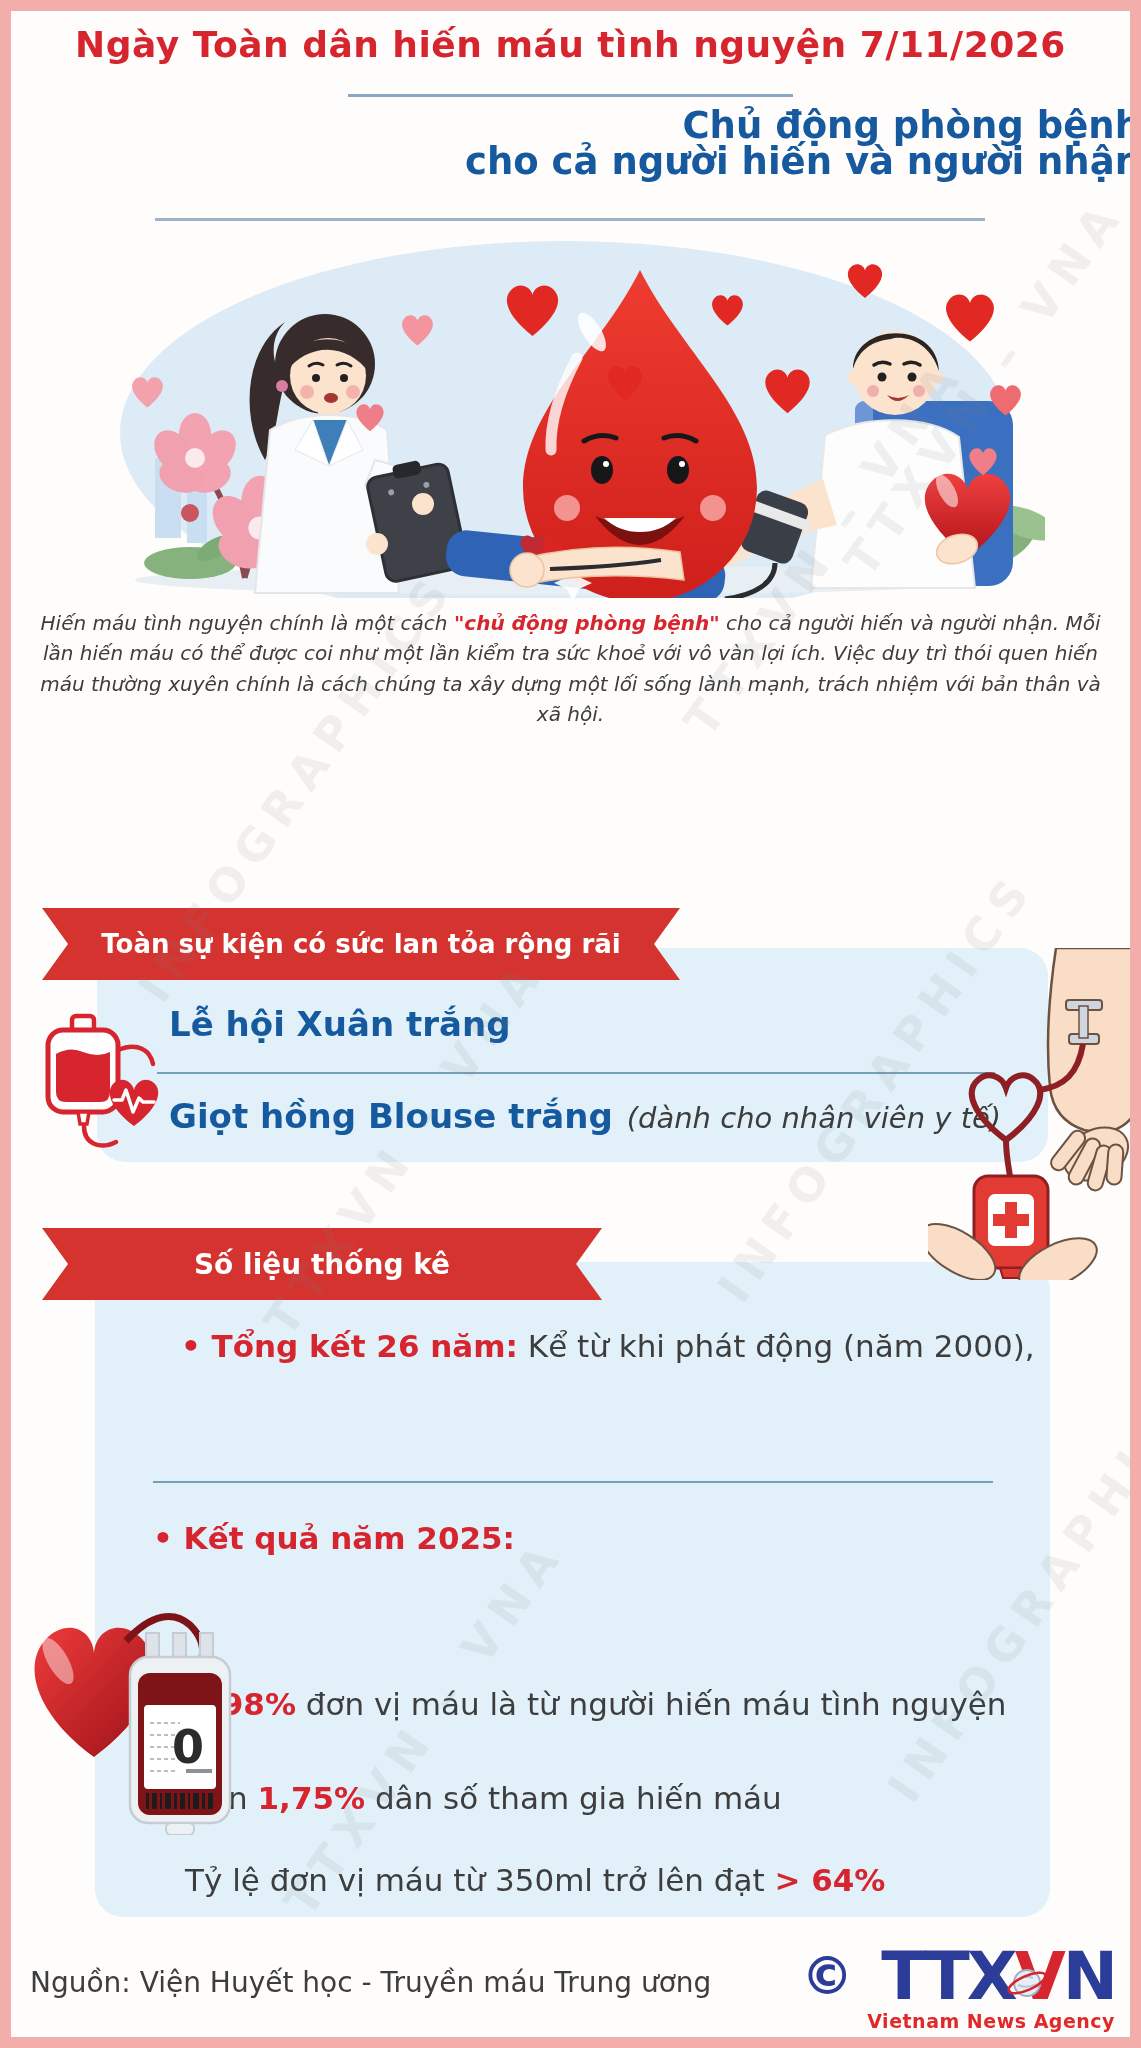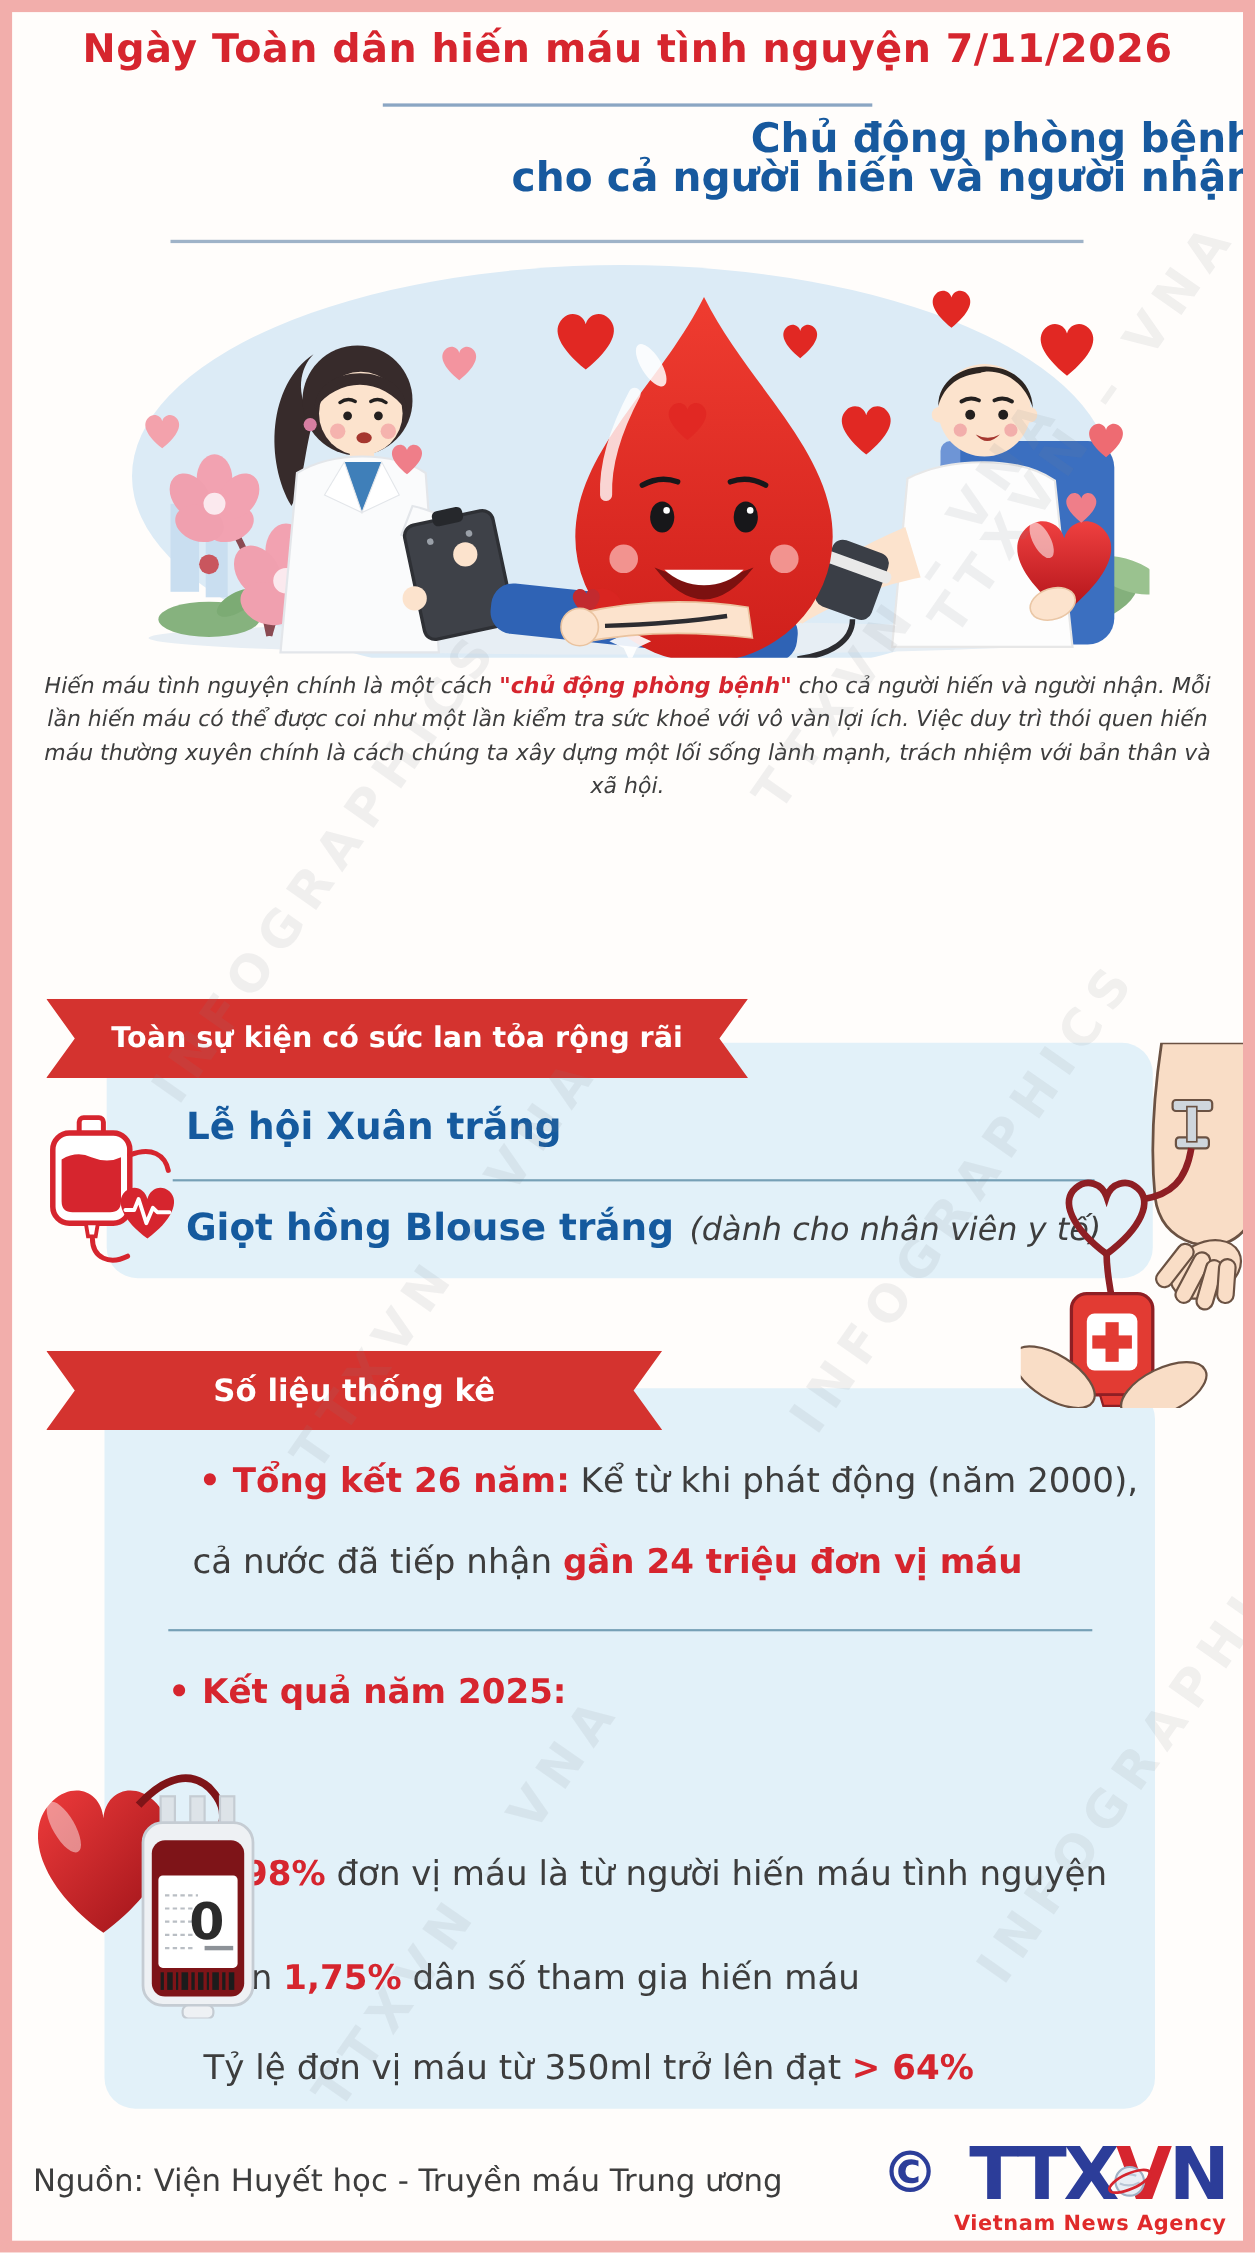--- a/index.html
+++ b/index.html
@@ -246,21 +246,20 @@
     <path d="M72 320 h22 l-3 10 h-16 Z" fill="#e23b33" stroke="#8e1f24" stroke-width="2"></path>
     <g stroke="#6b5243" stroke-width="2" fill="#f9ddc6">
       <ellipse cx="30" cy="304" rx="42" ry="20" transform="rotate(32 30 304)"></ellipse>
       <ellipse cx="130" cy="316" rx="42" ry="20" transform="rotate(-26 130 316)"></ellipse>
     </g>
   </svg>
 
   <div class="abs ribbon ribbon-stats">Số liệu thống kê</div>
   <div class="abs bluebox box-stats">
     <div class="stat-line s1"><span class="stat-label">• Tổng kết 26 năm:</span><span>  Kể từ khi phát động (năm 2000),</span></div>
-    <div class="stat-line s2"><span>cả nước đã tiếp nhận </span><span class="red">gần 24 triệu đơn vị máu</span></div>
     <div class="s-div"></div>
     <div class="stat-line s3"><span class="stat-label">• Kết quả năm 2025:</span></div>
     <div class="stat-line s5"><span></span><span class="red">&gt; 98%</span><span> đơn vị máu là từ người hiến máu tình nguyện</span></div>
     <div class="stat-line s6"><span>Gần </span><span class="red">1,75%</span><span> dân số tham gia hiến máu</span></div>
     <div class="stat-line s7"><span>Tỷ lệ đơn vị máu từ 350ml trở lên đạt </span><span class="red">&gt; 64%</span><span></span></div>
   </div>
 
   <svg class="abs ornament" style="top:1545px;left:8px;" width="232" height="290" viewBox="0 0 232 290">
     <defs>
       <linearGradient id="hg2" x1="0" y1="0" x2="1" y2="1">

